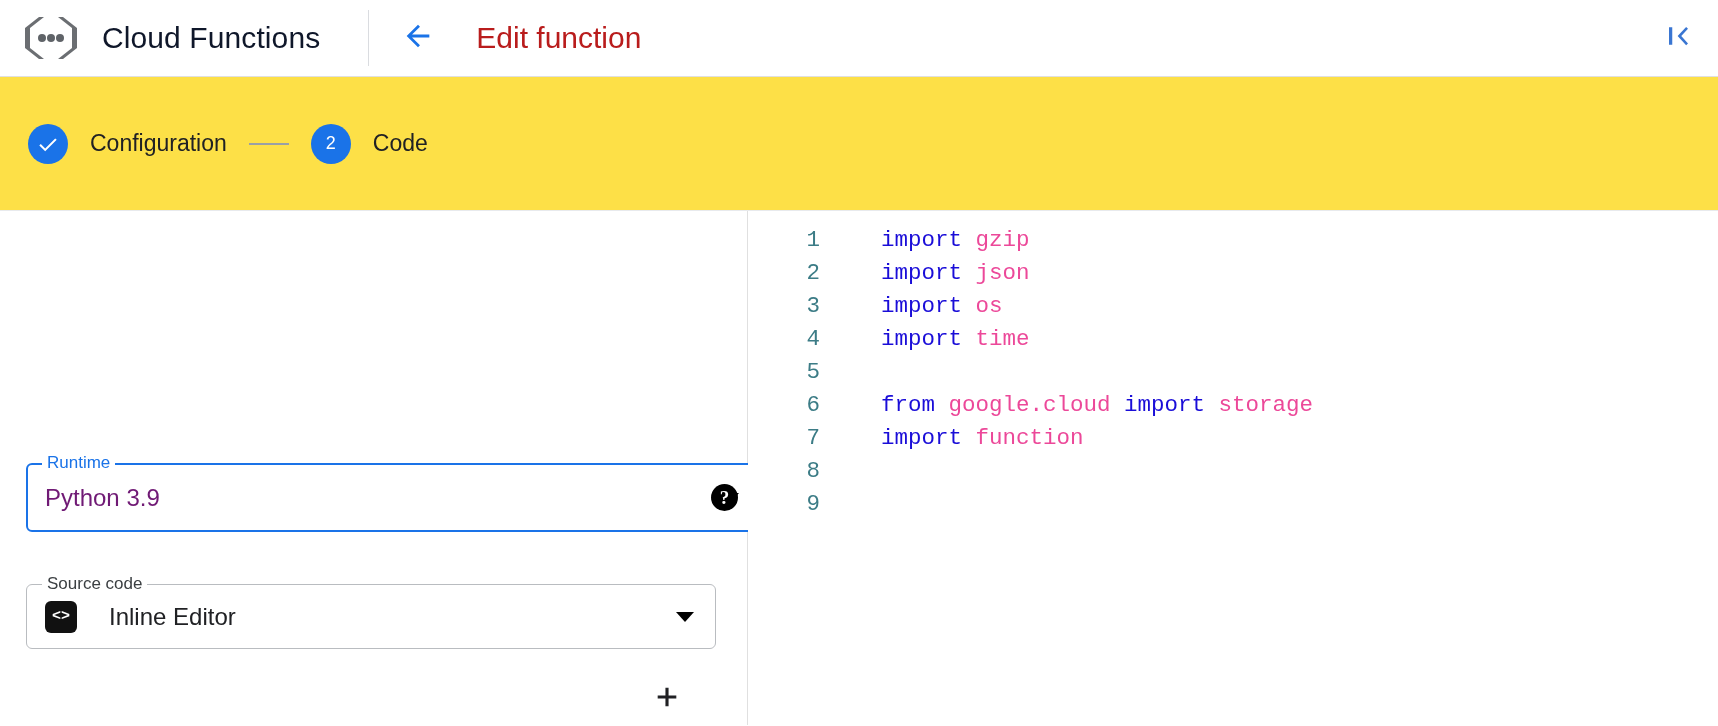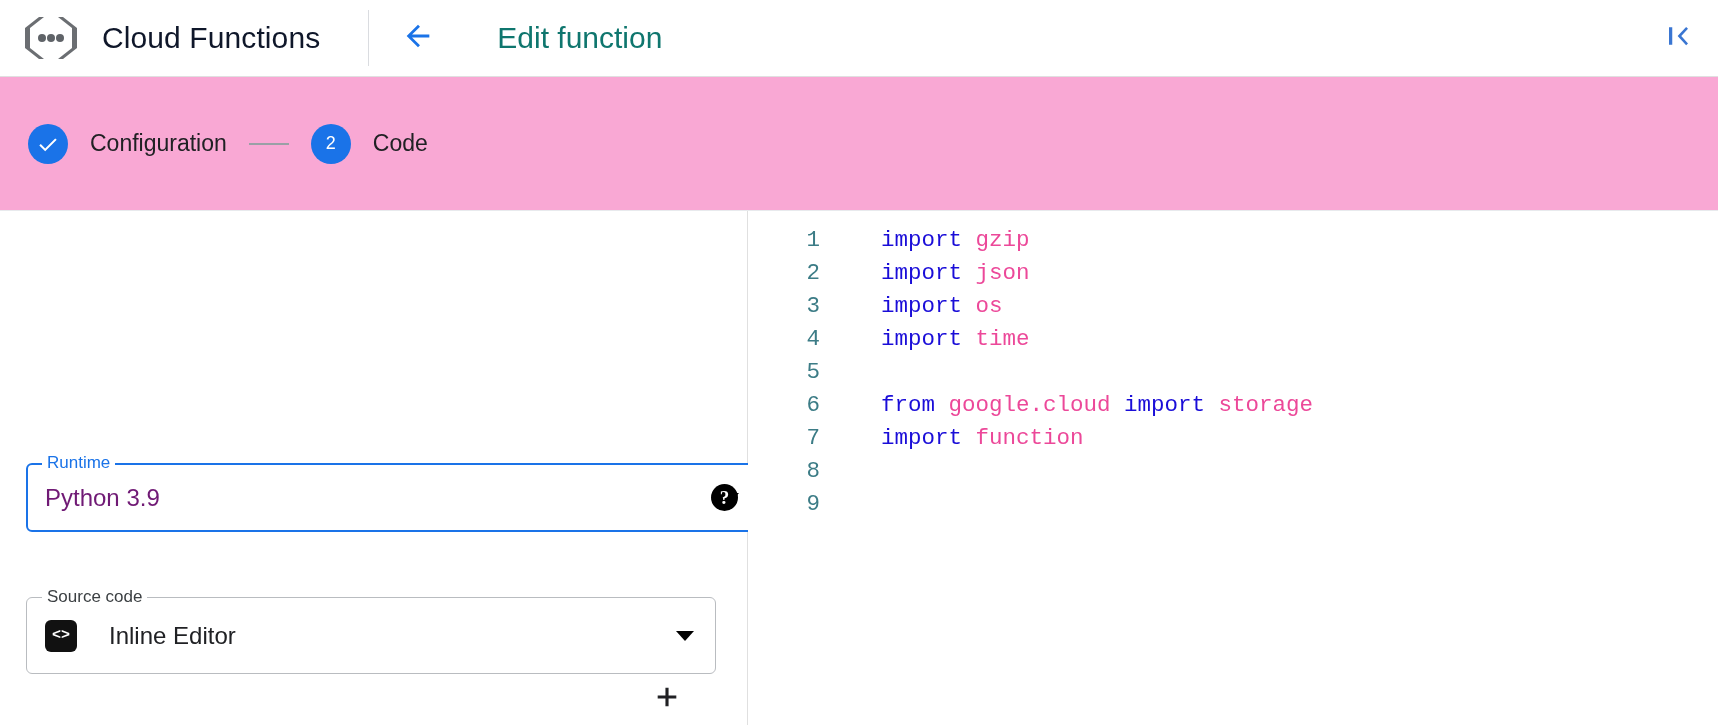--- a/index.html
+++ b/index.html
@@ -43,42 +43,42 @@
   }
   .back-arrow {
     width: 46px; height: 46px;
     margin-left: 26px;
     display: flex; align-items: center; justify-content: center;
     cursor: pointer;
     border-radius: 50%;
   }
   .page-title {
     font-size: 30px;
-    color: #0f766e;
-    margin-left: 56px;
+    color: #b91c1c;
+    margin-left: 35px;
     white-space: nowrap;
   }
   .collapse-btn {
     position: absolute;
     right: 18px;
     top: 50%;
     transform: translateY(-50%);
     width: 42px; height: 42px;
     display: flex; align-items: center; justify-content: center;
     cursor: pointer;
   }
 
   
   .stepper {
     height: 134px;
     display: flex;
     align-items: center;
     padding-left: 28px;
     border-bottom: 1px solid #e8eaed;
-    background: #f9a8d4;
+    background: #fde047;
   }
   .step { display: flex; align-items: center; cursor: pointer; }
   .step-circle {
     width: 40px; height: 40px;
     border-radius: 50%;
     background: #1a73e8;
     display: flex; align-items: center; justify-content: center;
     color: #fff; font-size: 18px; font-weight: 500;
     flex: 0 0 auto;
   }
@@ -187,21 +187,21 @@
     cursor: pointer;
     font-family: "Liberation Serif", serif;
   }
   #runtime-help { left: 711px; top: 273px; position: absolute; }
   #entrypoint-help { left: 695px; top: 273px; position: absolute; }
 
   
   #source-field {
     position: absolute;
     left: 26px; top: 373px;
-    width: 690px; height: 77px; margin-top: 13px;
+    width: 690px; height: 65px;
   }
   .source-row {
     position: absolute;
     inset: 0;
     display: flex;
     align-items: center;
     padding-left: 19px;
   }
   .code-badge {
     width: 32px; height: 32px;

